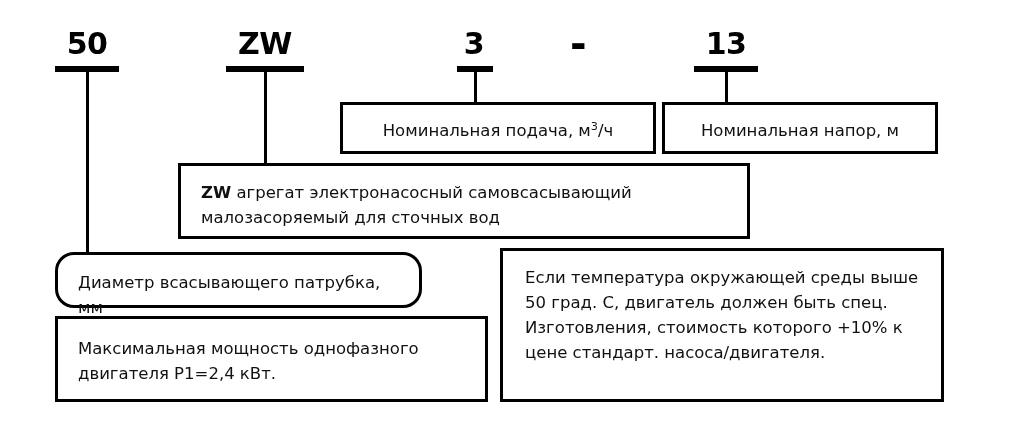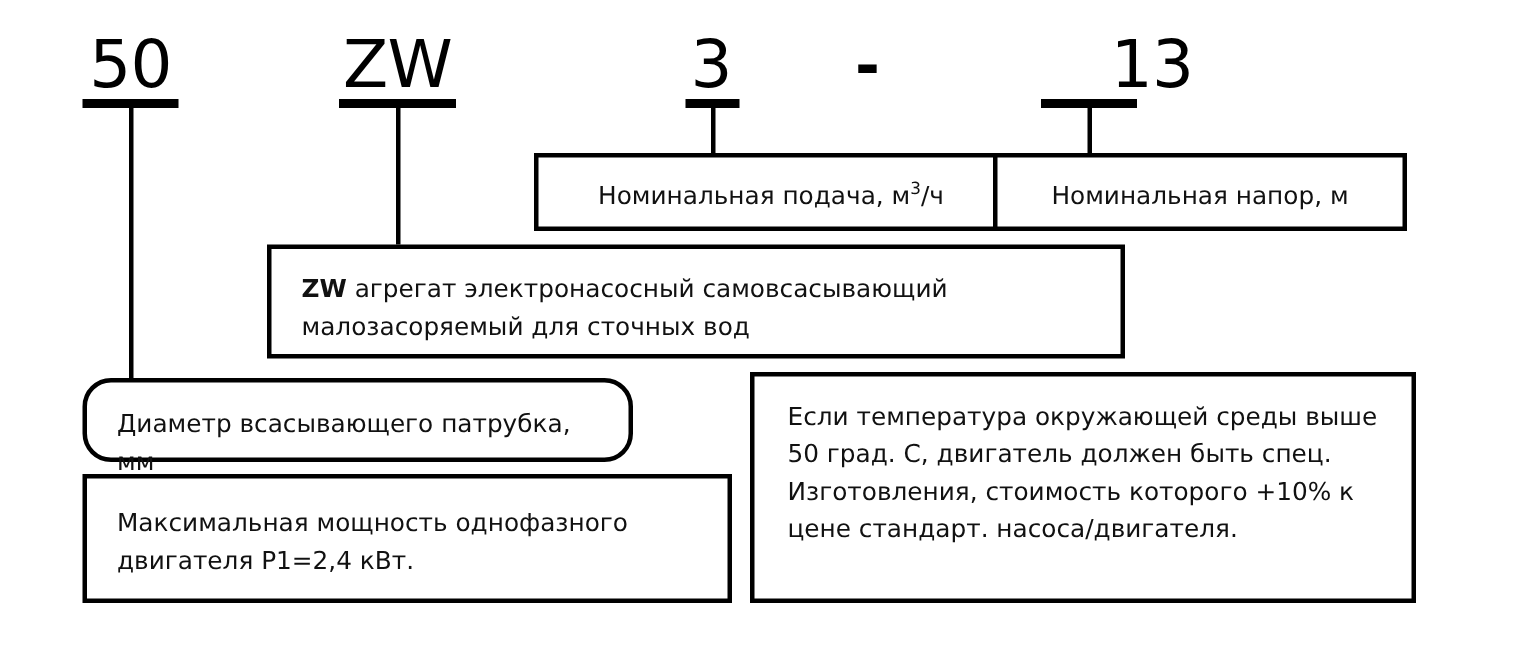--- a/index.html
+++ b/index.html
@@ -15,22 +15,22 @@
     width: 1024px;
     height: 443px;
     background: #ffffff;
     overflow: hidden;
   }
 
   
   .token {
     position: absolute;
     font-family: "DejaVu Sans", "Liberation Sans", sans-serif;
-    font-weight: normal;
-    font-size: 44px;
+    font-weight: bold;
+    font-size: 30px;
     line-height: 44px;
     color: #000000;
     text-align: center;
     white-space: nowrap;
     letter-spacing: -0.5px;
   }
   .token-dash {
     font-weight: bold;
     font-size: 40px;
     line-height: 40px;
@@ -90,32 +90,32 @@
   <div class="underbar" style="left:55px; top:66px; width:64px;"></div>
 
   <div class="token" style="left:220px; top:22px; width:90px;">ZW</div>
   <div class="underbar" style="left:226px; top:66px; width:78px;"></div>
 
   <div class="token" style="left:452px; top:22px; width:44px;">3</div>
   <div class="underbar" style="left:457px; top:66px; width:36px;"></div>
 
   <div class="token token-dash" style="left:560px; top:24px; width:36px;">-</div>
 
-  <div class="token" style="left:732px; top:22px; width:72px;">13</div>
+  <div class="token" style="left:690px; top:22px; width:72px;">13</div>
   <div class="underbar" style="left:694px; top:66px; width:64px;"></div>
 
   <div class="vline" style="left:86px; top:70px; height:184px;"></div>
 
   <div class="vline" style="left:264px; top:70px; height:95px;"></div>
 
   <div class="vline" style="left:474px; top:70px; height:34px;"></div>
 
   <div class="vline" style="left:725px; top:70px; height:34px;"></div>
 
-  <div class="box center-box" style="left:340px; top:102px; width:316px; height:52px;margin-left:16px;">
+  <div class="box center-box" style="left:340px; top:102px; width:316px; height:52px;">
     <div class="txt" style="top:13px;"><span>Номинальная подача, м</span><sup>3</sup><span>/ч</span></div>
   </div>
 
   <div class="box center-box" style="left:662px; top:102px; width:276px; height:52px;">
     <div class="txt" style="top:13px;">Номинальная напор, м</div>
   </div>
 
   <div class="box" style="left:178px; top:163px; width:572px; height:76px;padding-left:11px;">
     <div class="txt" style="top:14px;"><span class="bold-lead">ZW</span><span> агрегат электронасосный самовсасывающий малозасоряемый для сточных вод</span></div>
   </div>

